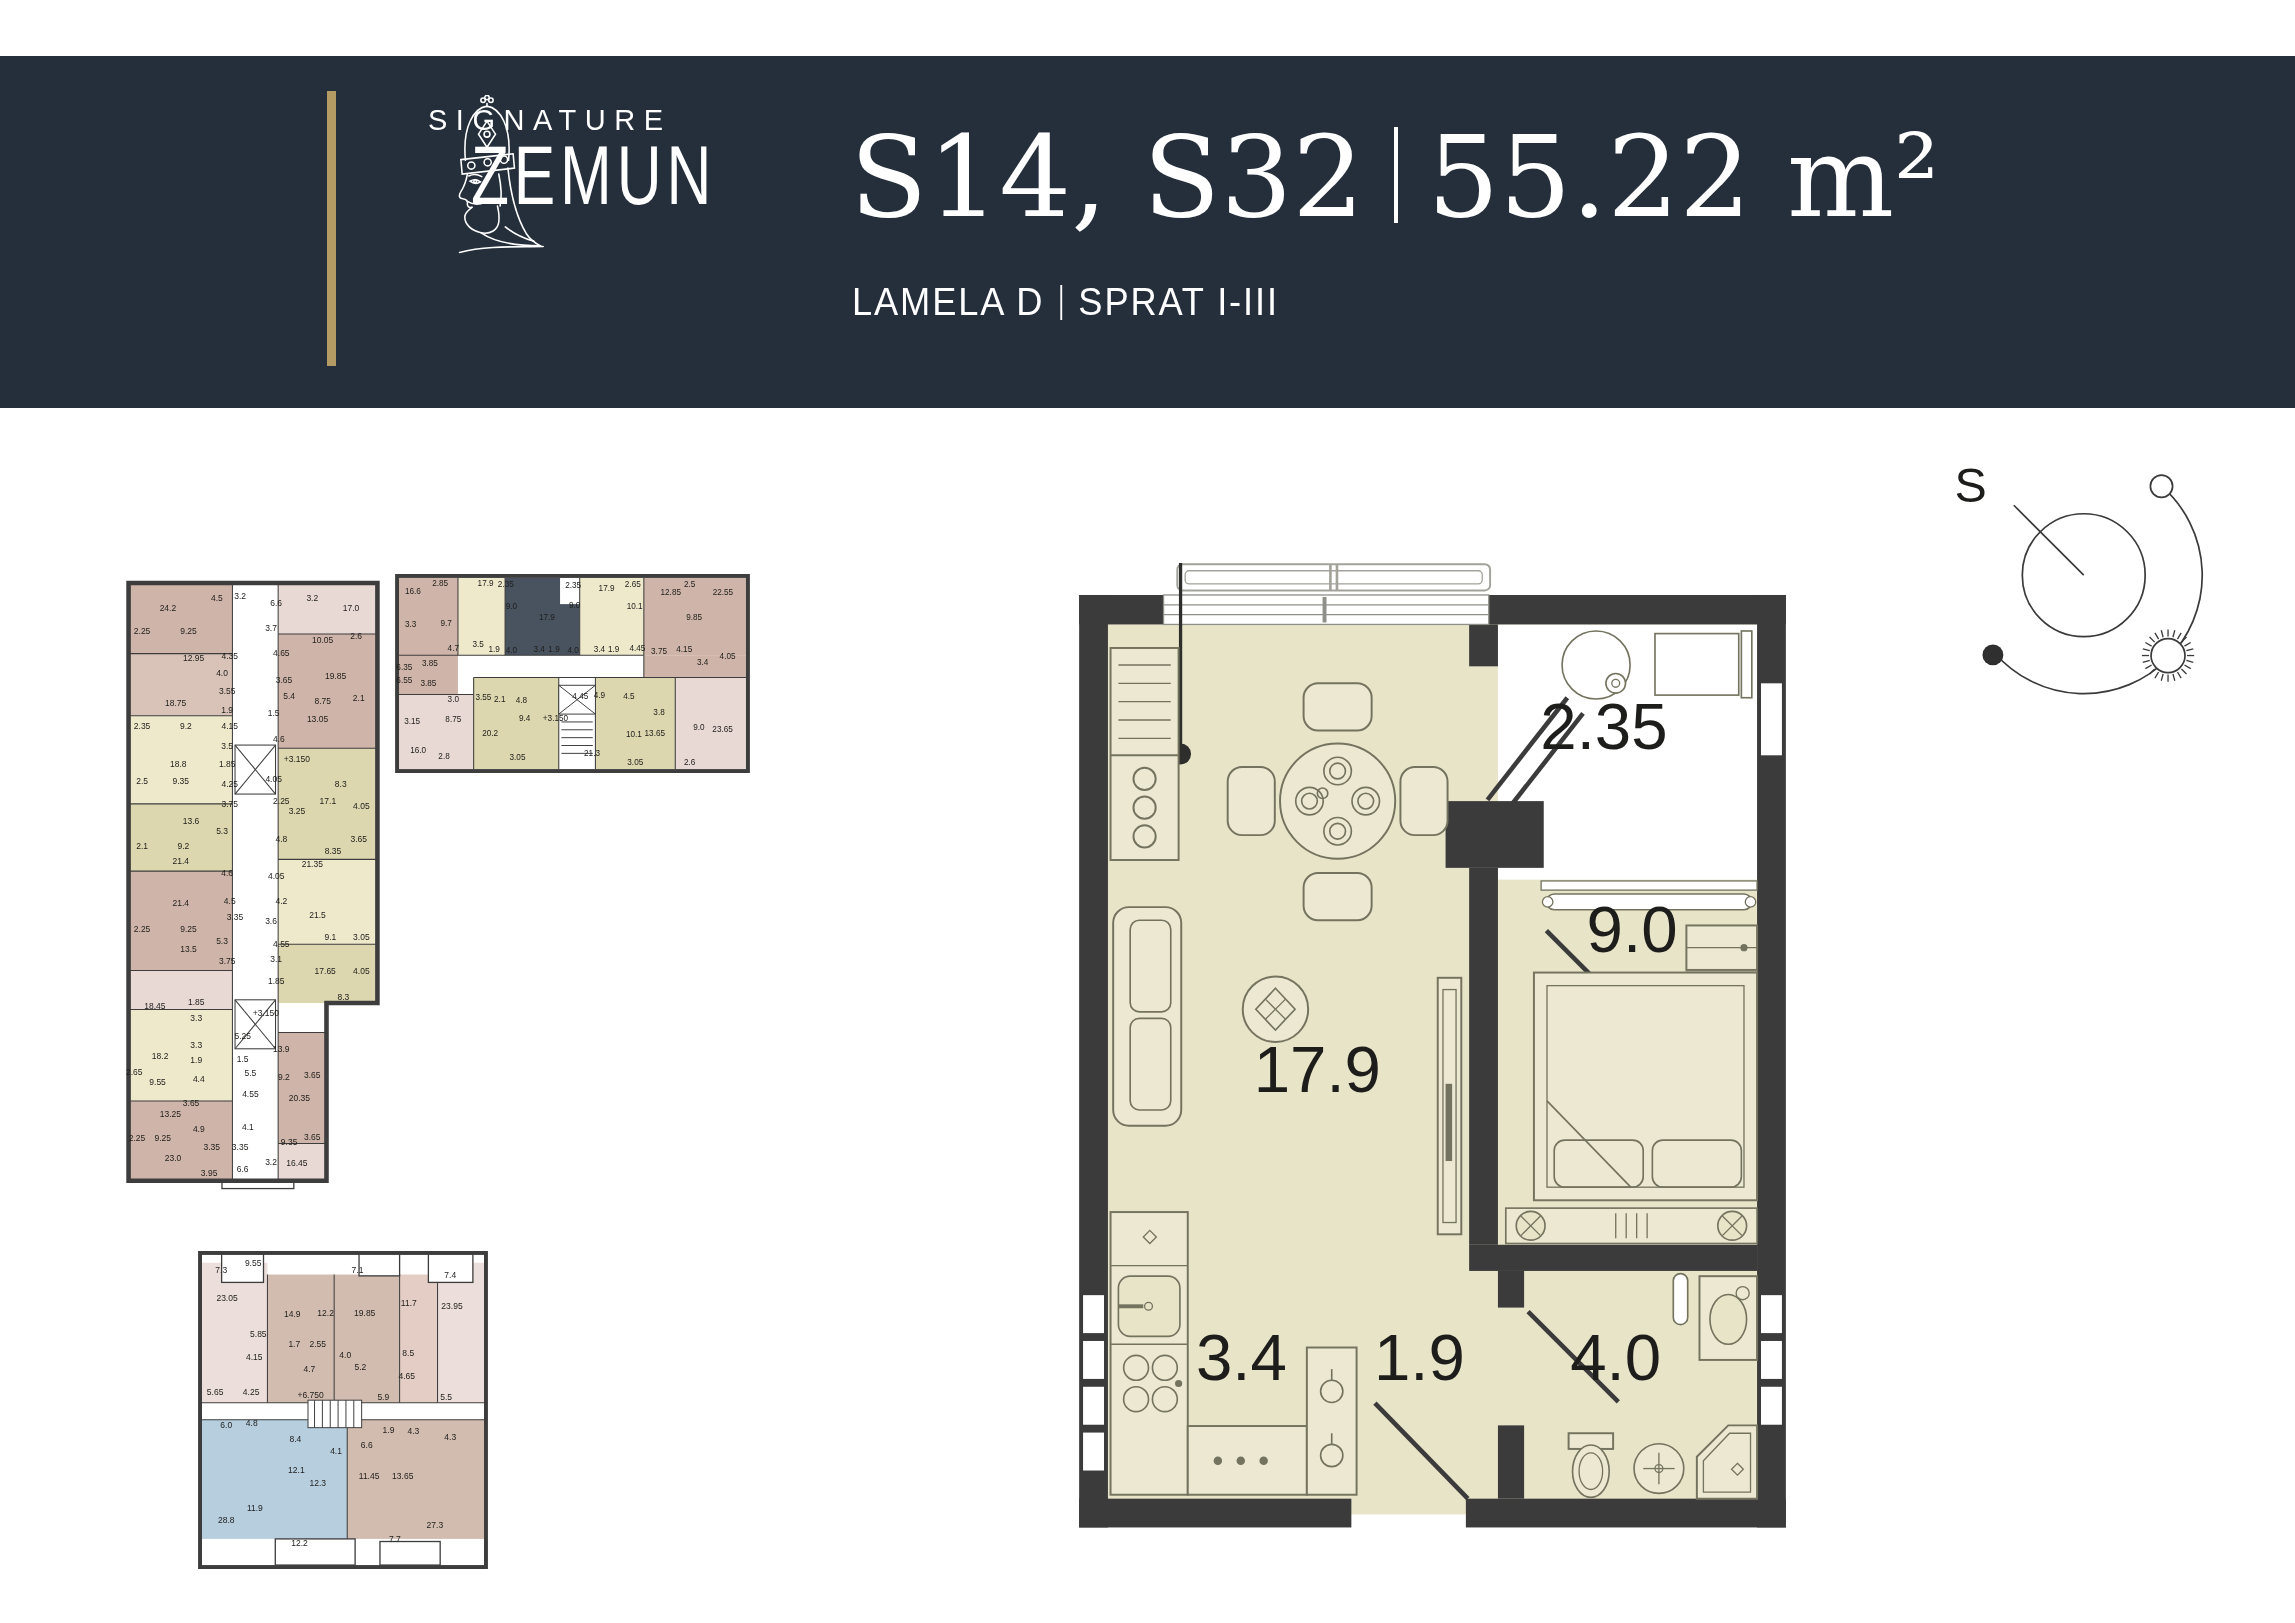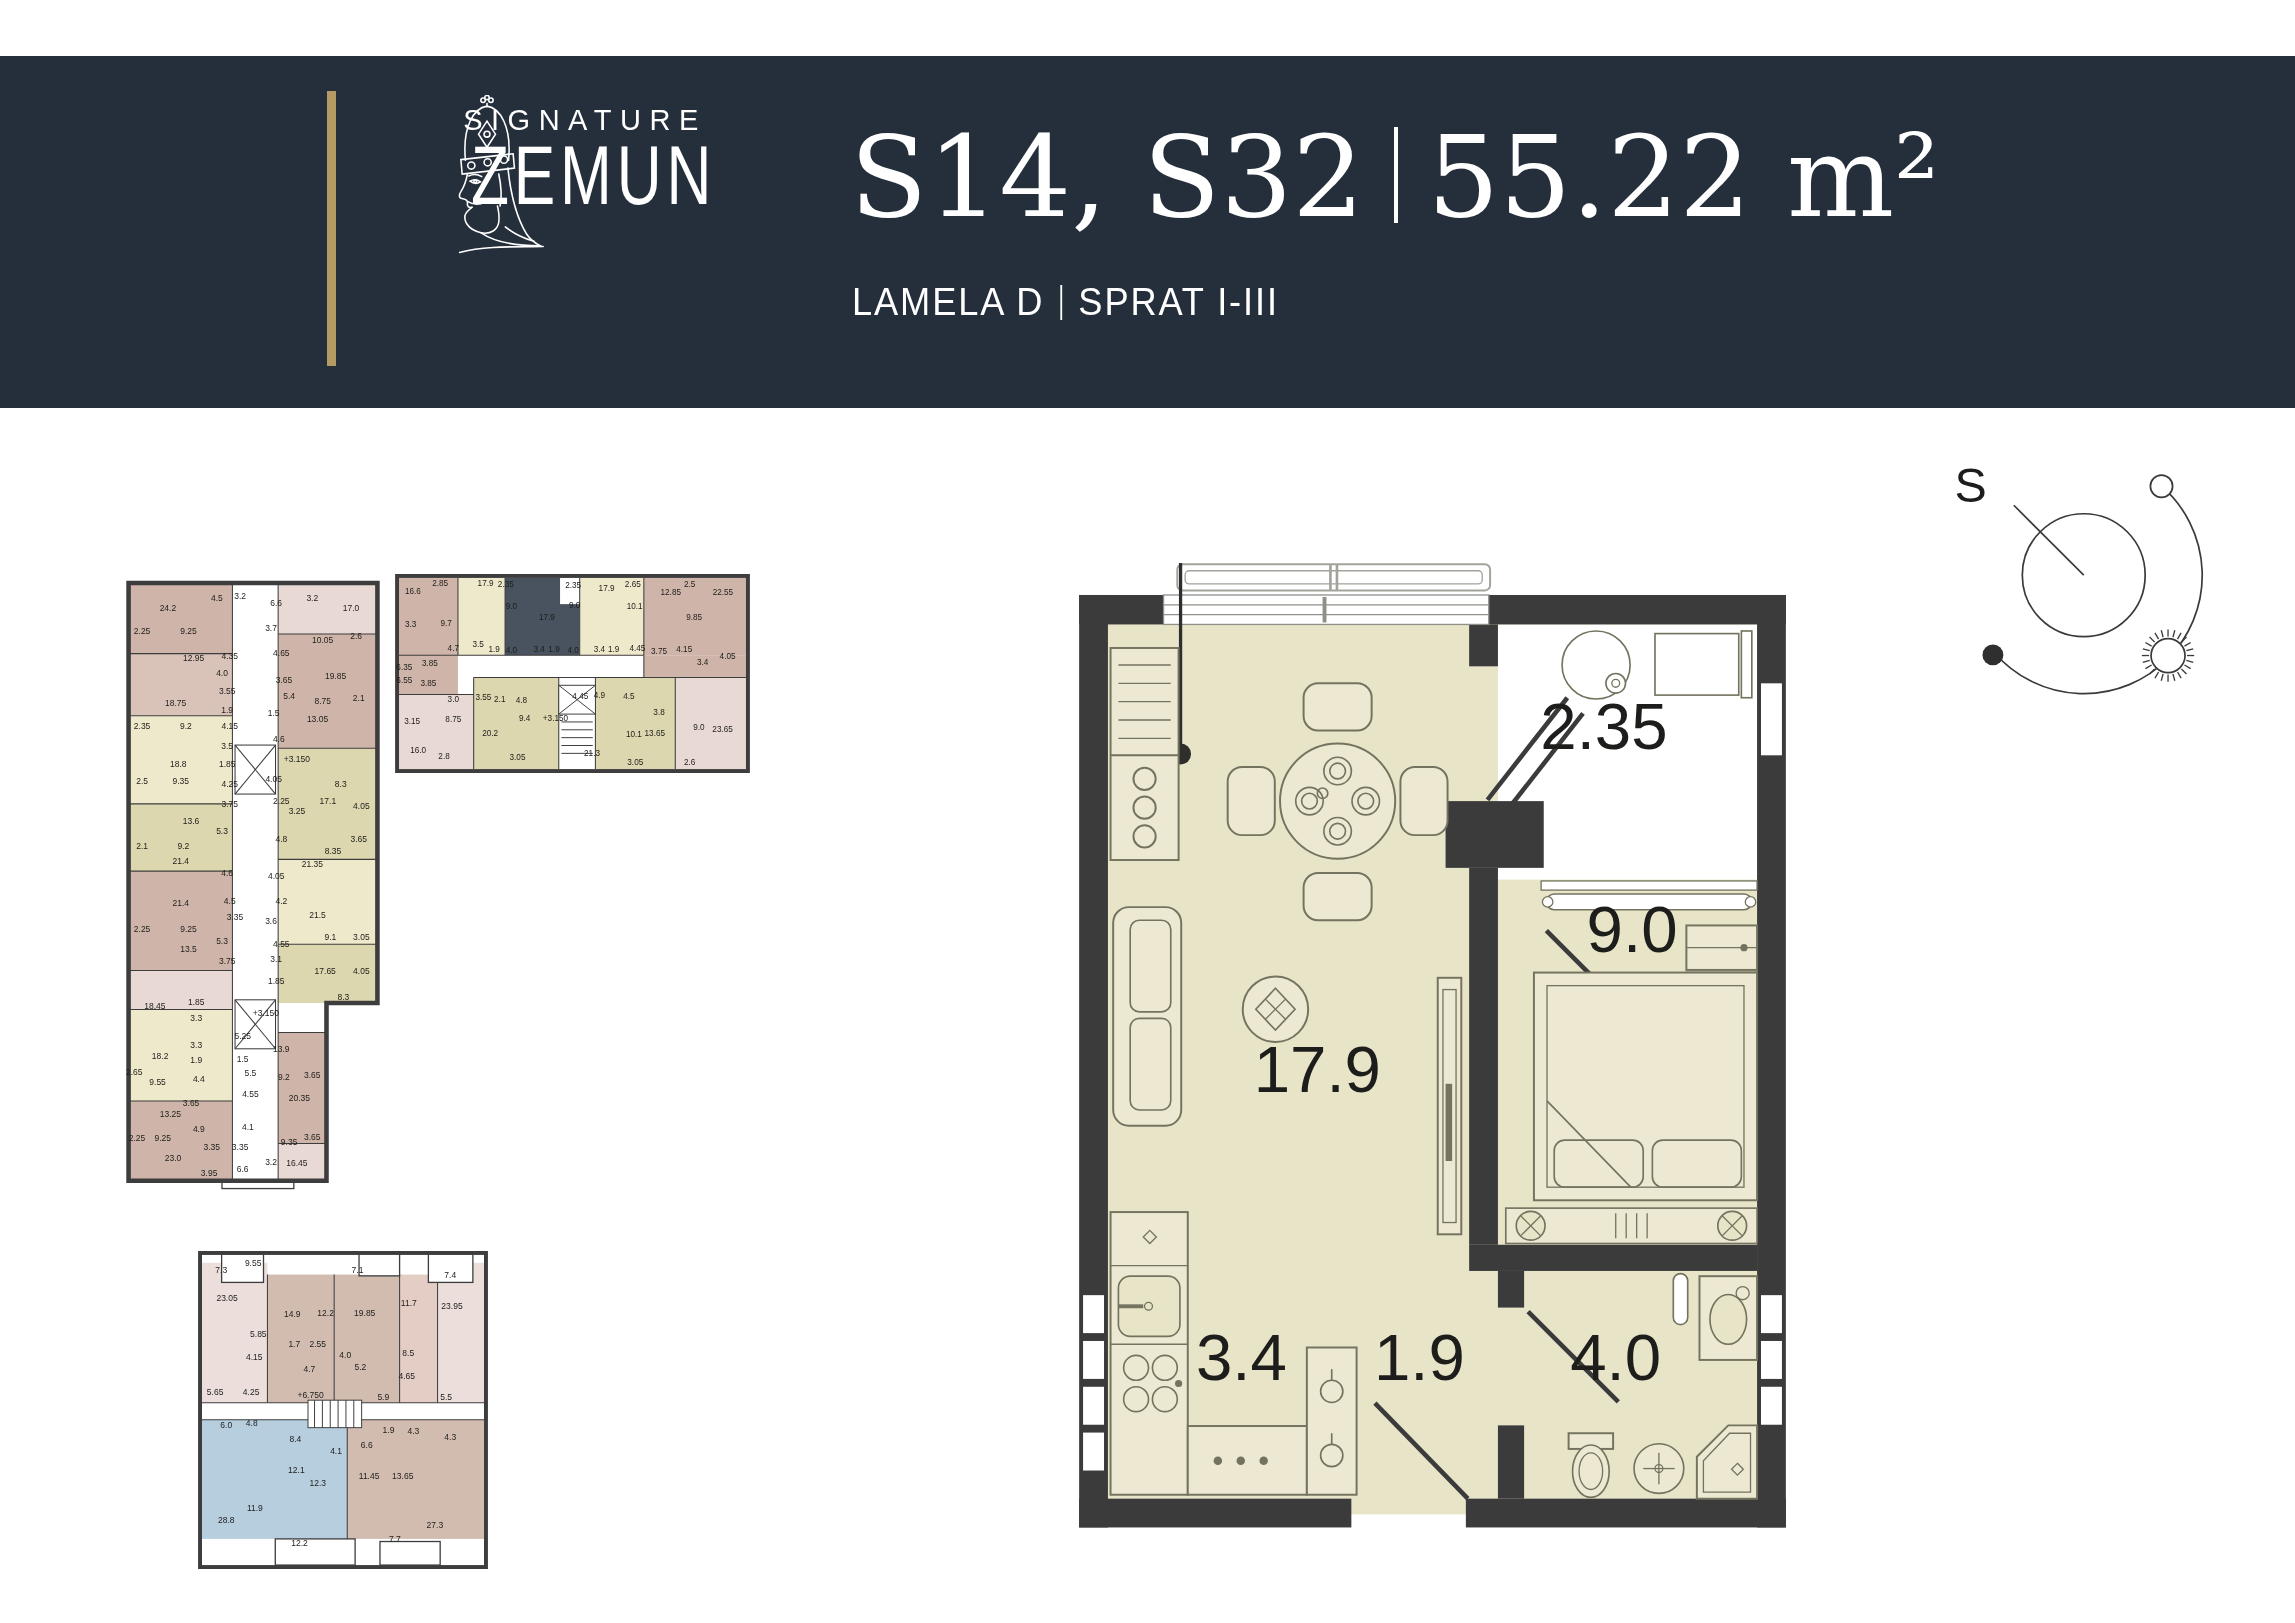--- a/index.html
+++ b/index.html
@@ -1,19 +1,19 @@
 <!DOCTYPE html>
 <html style="font-size:10.5px"><head>
 <meta charset="utf-8">
 <style>
   html,body{margin:0;padding:0;background:#ffffff;}
   body{width:2295px;height:1624px;position:relative;overflow:hidden;
        font-family:"Liberation Sans",sans-serif;}
   .header{position:absolute;left:0;top:56px;width:2295px;height:352px;background:#252e3b;}
-  .logo{position:absolute;left:428px;top:39px;width:314px;text-align:center;color:#fff;}
+  .logo{position:absolute;left:428px;top:39px;width:314px;text-align:left;color:#fff;}
   .logo svg{display:block;margin:0 auto;}
   .brand-top{font-size:29px;letter-spacing:8.5px;margin-top:9.2px;white-space:nowrap;}
   .brand-name{display:inline-block;font-size:84px;line-height:.92;letter-spacing:6.5px;
               transform:scaleX(.74);transform-origin:center;white-space:nowrap;font-weight:400;}
   .goldbar{position:absolute;left:759px;top:90px;width:9.2px;height:275px;background:#b49b63;}
   .title{position:absolute;left:850px;top:119px;color:#fff;white-space:nowrap;
          font-family:"DejaVu Serif","Liberation Serif",serif;font-size:113px;line-height:1;}
   .title .vr{display:inline-block;width:3.3px;height:96px;background:#fff;margin:0 30px;vertical-align:-6.5px;}
   .subtitle{position:absolute;left:852px;top:280px;color:#fff;white-space:nowrap;
             font-size:39px;letter-spacing:2px;transform:scaleX(.93);transform-origin:left center;}

